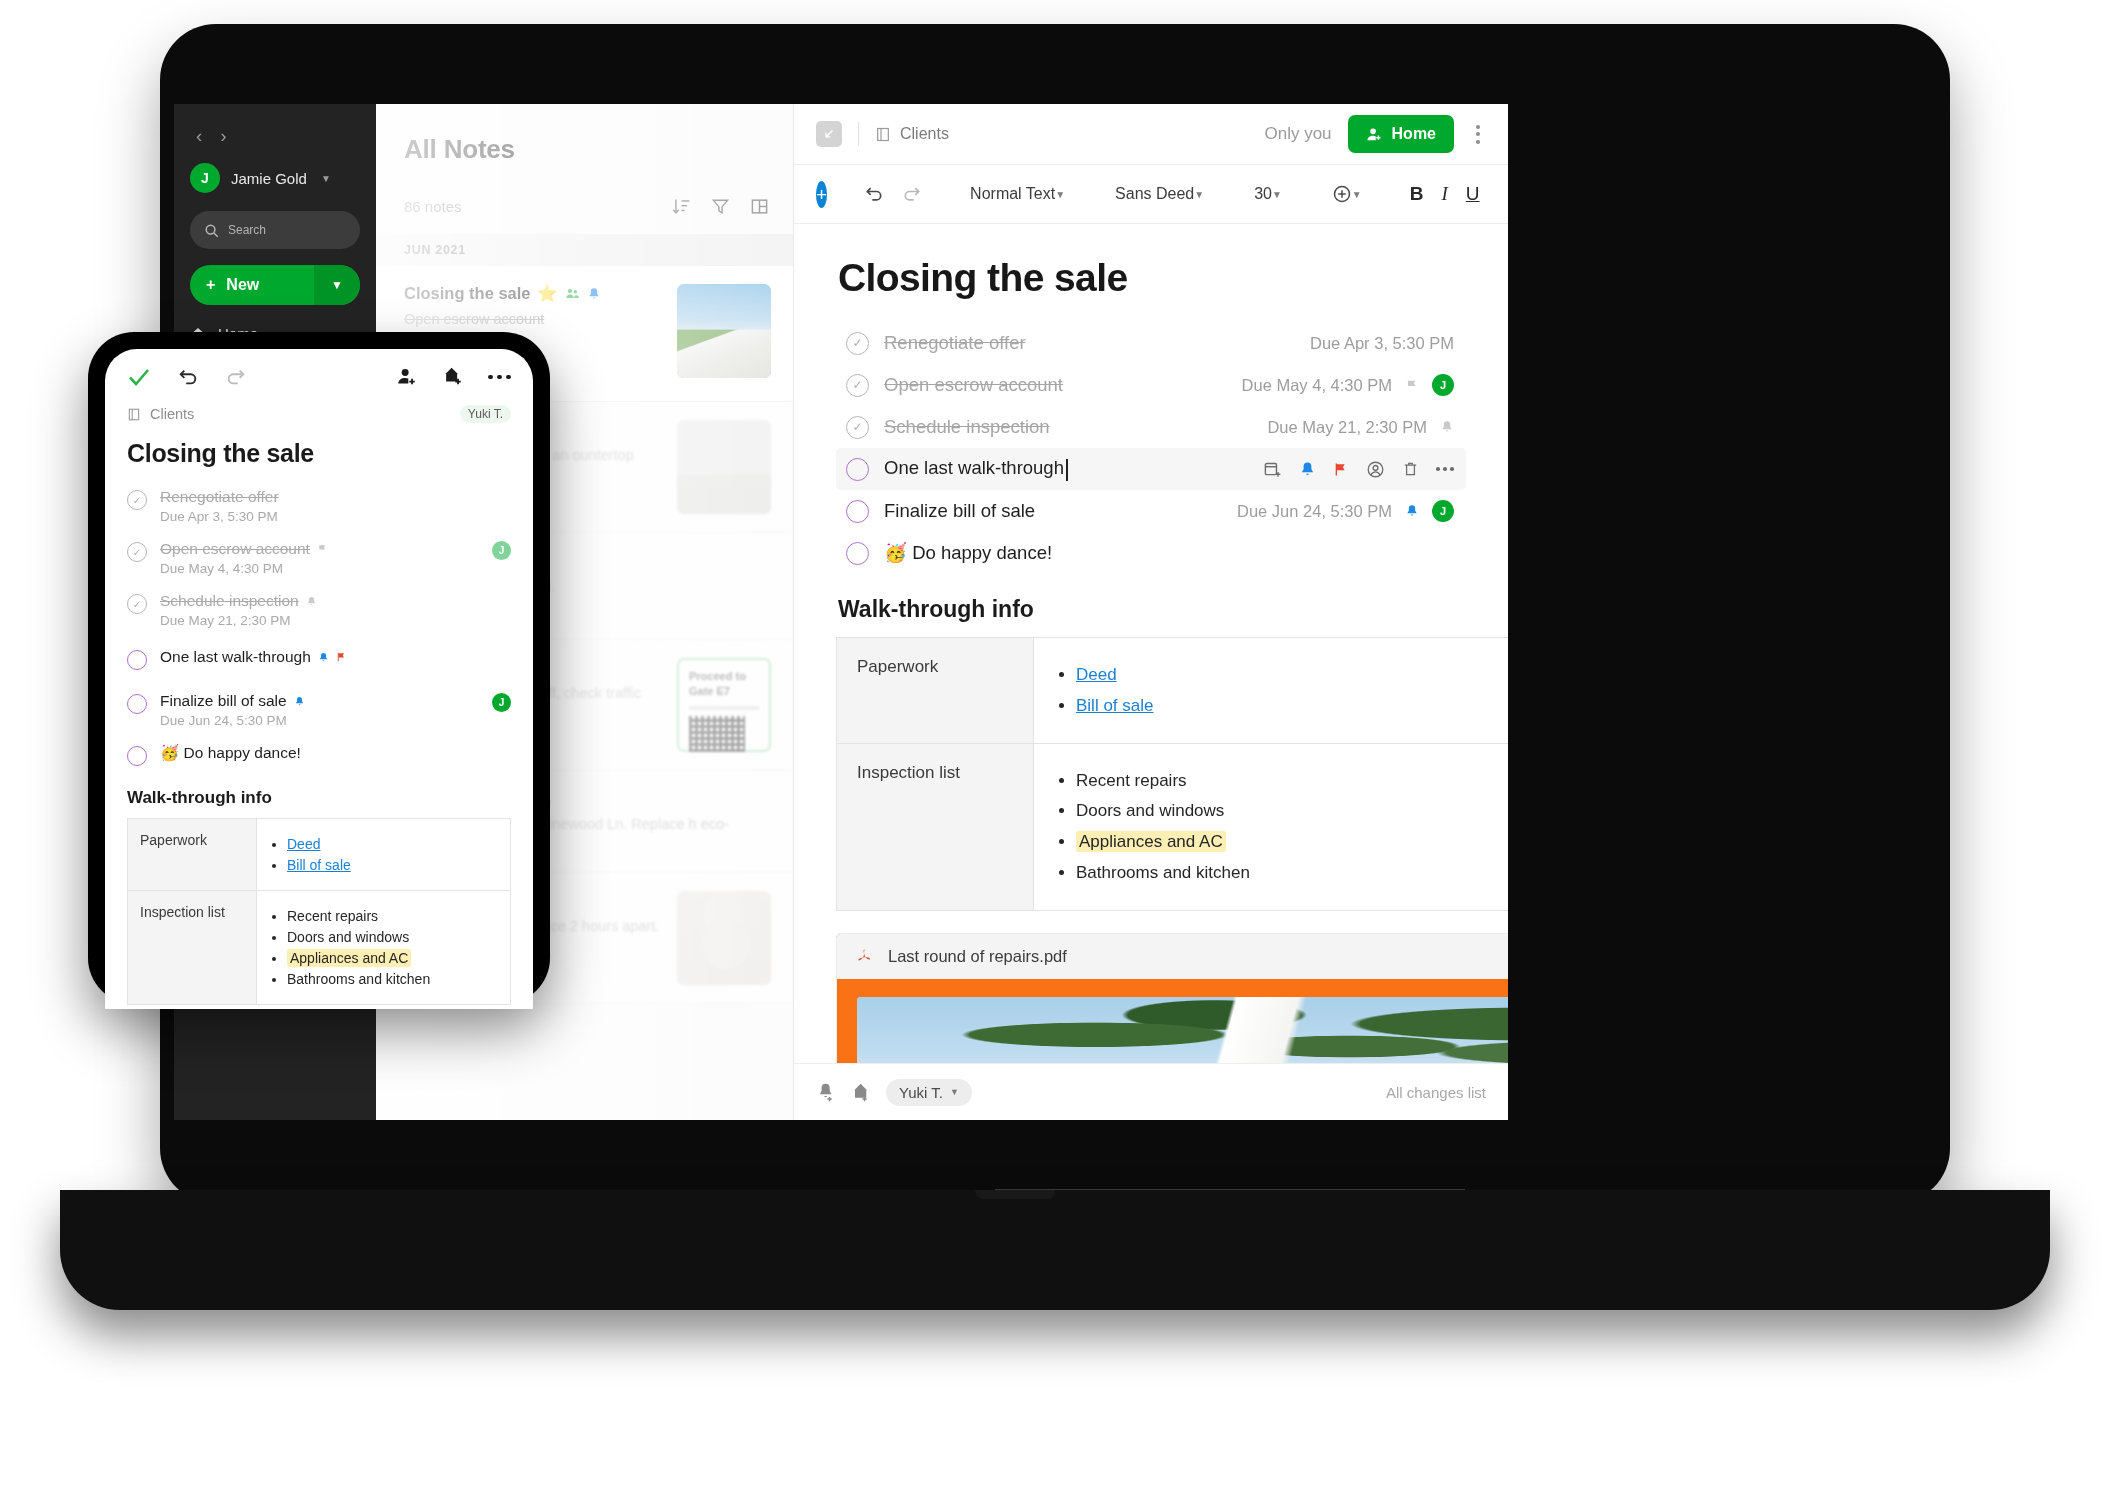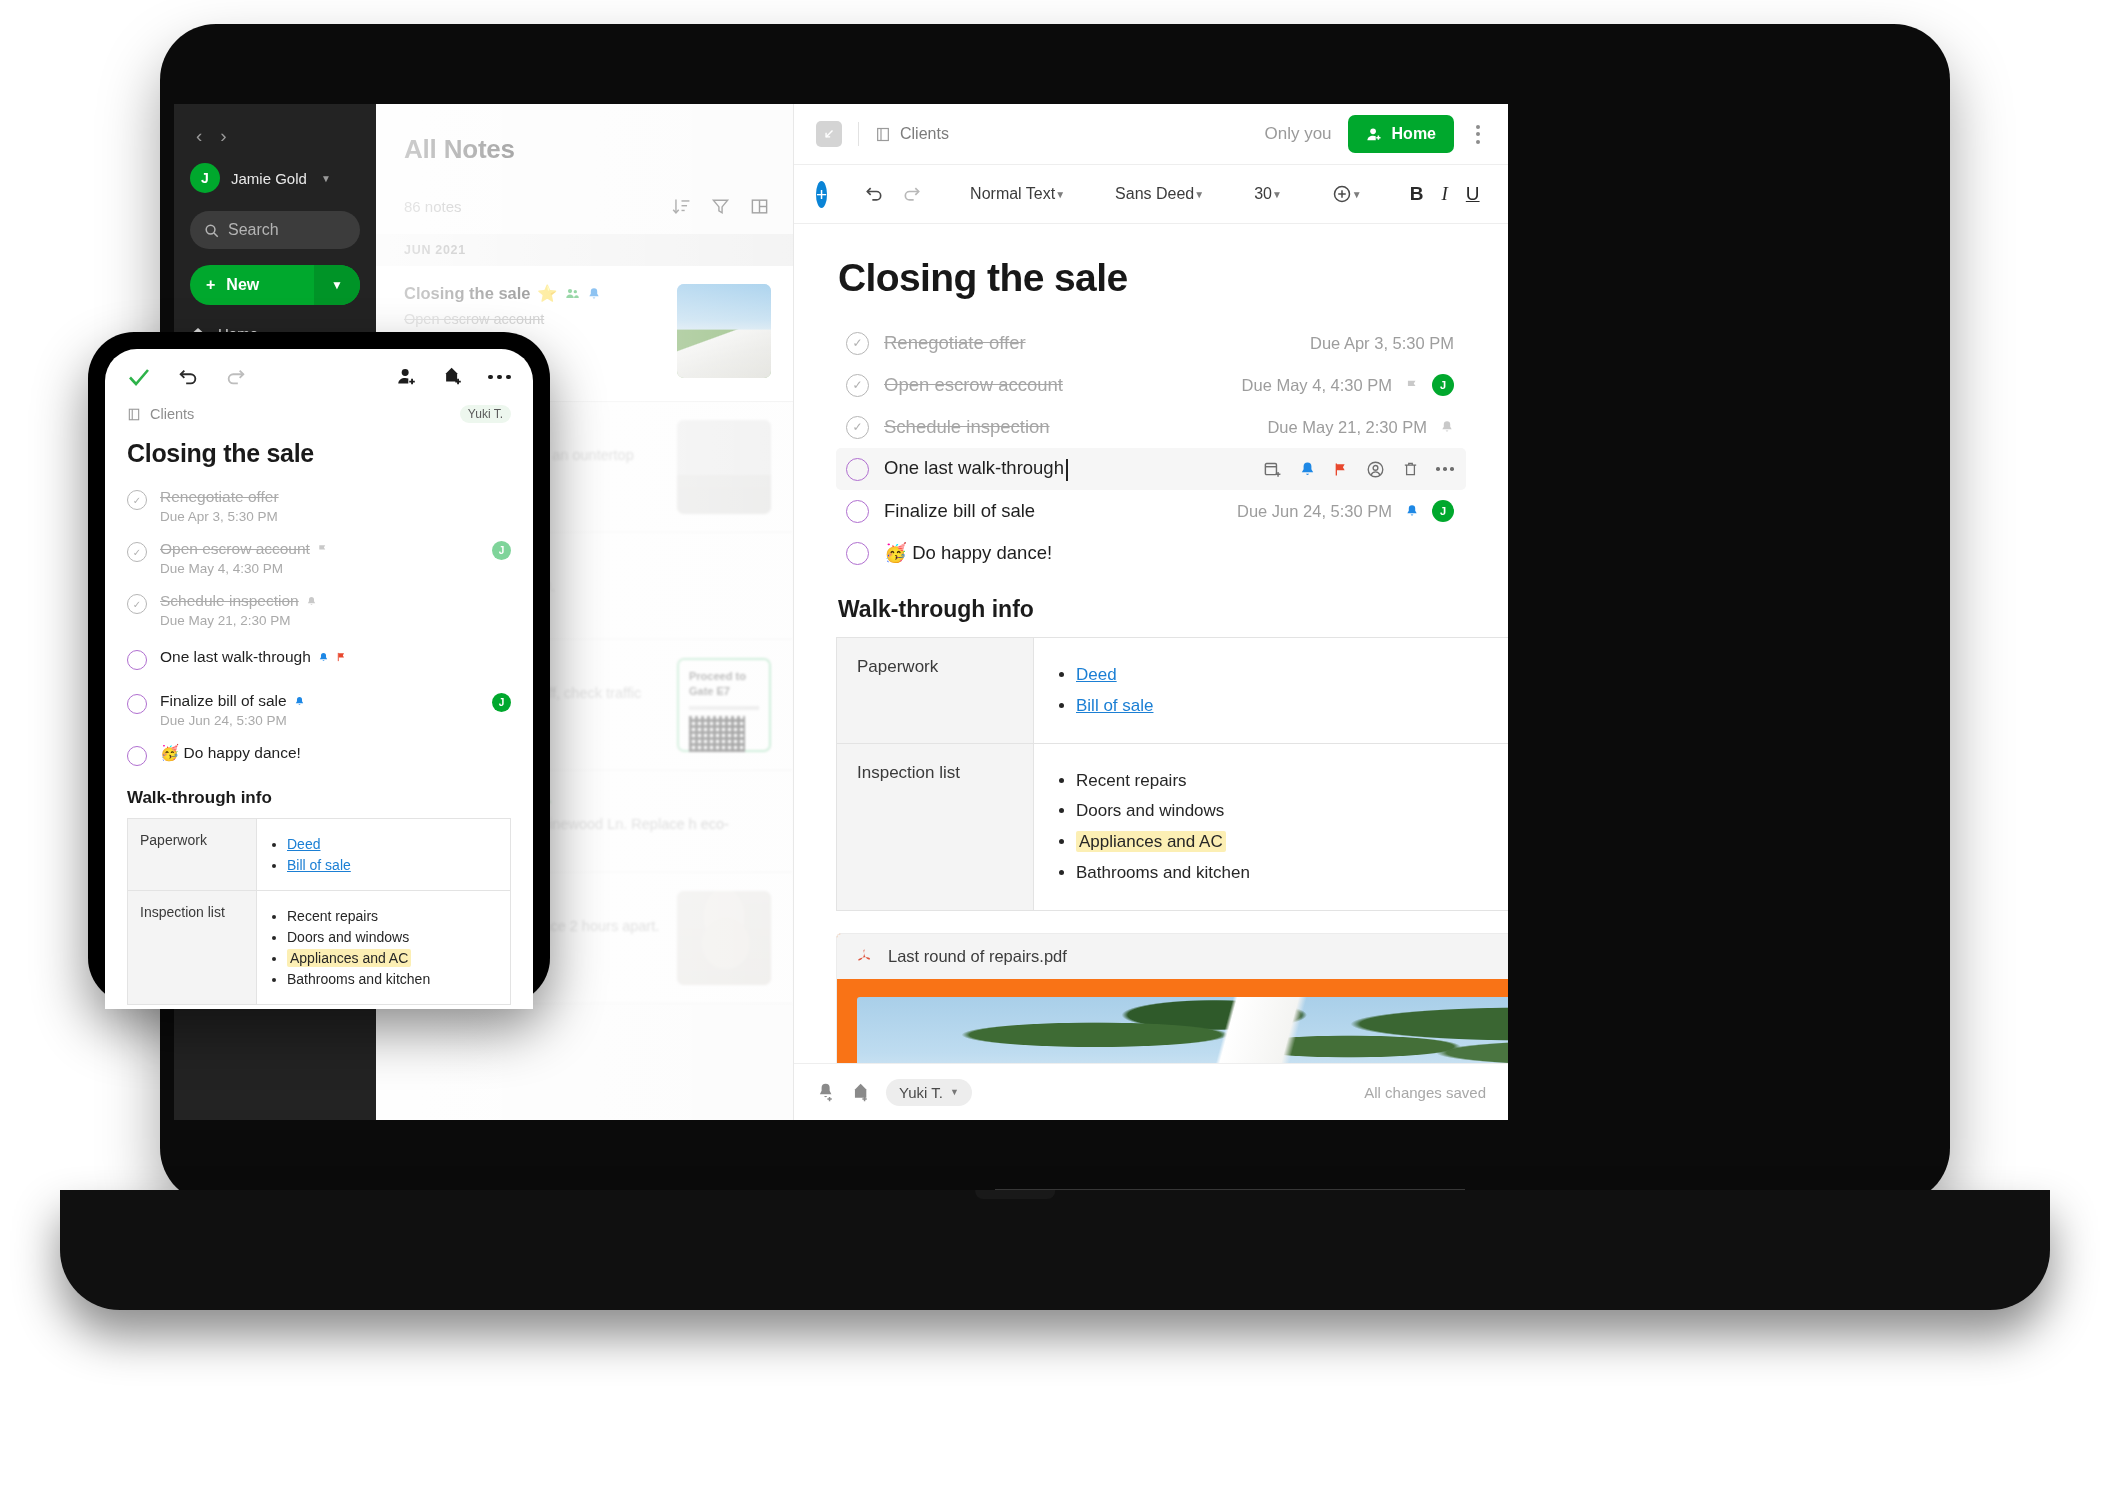--- a/index.html
+++ b/index.html
@@ -45,21 +45,21 @@
   .avatar{
     width:30px;height:30px;border-radius:50%;background:#00a82d;color:#fff;
     display:flex;align-items:center;justify-content:center;font-size:14px;font-weight:700;
   }
   .acct-name{font-size:15px;color:#e9e9e9;}
   .caret{font-size:10px;color:#9a9a9a;margin-left:3px;}
   .search{
     display:flex;align-items:center;gap:9px;background:#3c3c3c;border-radius:22px;
     height:38px;padding:0 14px;margin-bottom:16px;
   }
-  .search-ph{font-size:16px;color:#b4b4b4;}
+  .search-ph{font-size:12px;color:#b4b4b4;}
   .newbtn{
     display:flex;align-items:center;height:40px;border-radius:22px;overflow:hidden;
     background:#00a82d;color:#fff;
   }
   .newbtn .main{flex:1;display:flex;align-items:center;gap:11px;padding-left:16px;font-size:16px;font-weight:600;}
   .newbtn .split{width:46px;display:flex;align-items:center;justify-content:center;
     background:#009427;height:100%;font-size:12px;}
   .sb-item{display:flex;align-items:center;gap:12px;font-size:15px;color:#d8d8d8;margin-top:20px;}
 
   
@@ -651,21 +651,21 @@
               <path d="M15.5 17v5M13 19.5h5" stroke="#8a8a8a" stroke-width="1.7"></path>
             </svg>
           <svg width="21" height="21" viewBox="0 0 24 24" fill="#8a8a8a">
               <path d="M11 2 4.5 8.5V18h13V8.5z"></path>
               <path d="M15.5 17v5M13 19.5h5" stroke="#8a8a8a" stroke-width="1.7"></path>
             </svg>
           <div class="foot-chip">
             <span>Yuki T.</span>
             <span style="font-size:9px;color:#777;">▼</span>
           </div>
-          <span class="saved">All changes saved</span>
+          <span class="saved">All changes list</span>
         </div>
 
       </div>
     </div>
 
     <div class="laptop-foot"></div>
   </div>
 
   <div class="laptop-base"></div>
 

